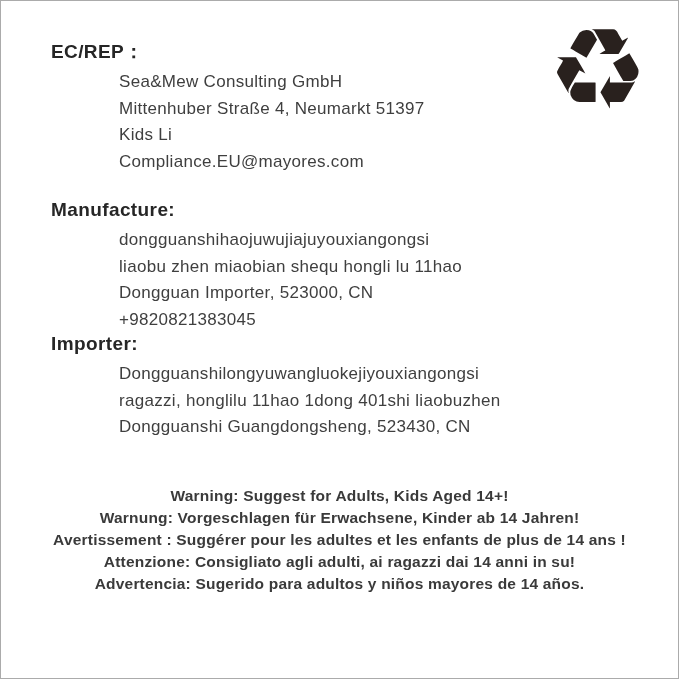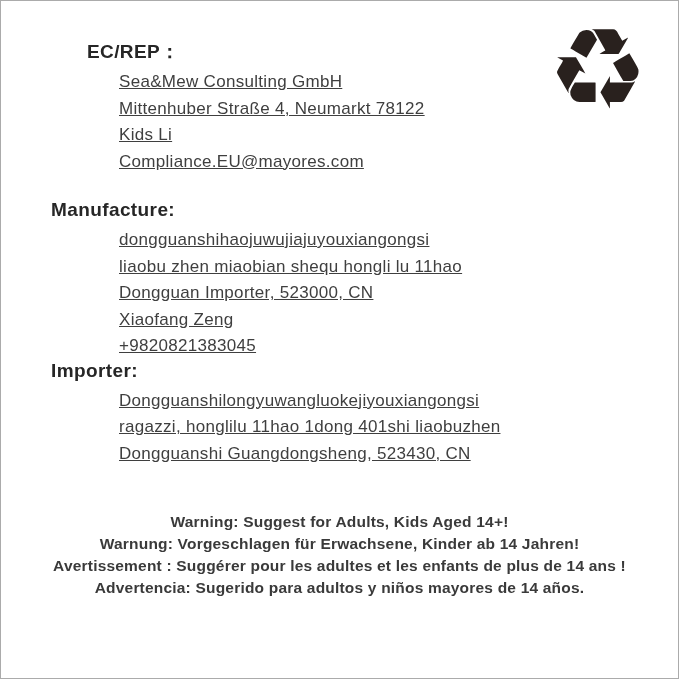--- a/index.html
+++ b/index.html
@@ -21,31 +21,30 @@
   .section {
     margin-left: 50px;
   }
   .section-heading {
     font-size: 19px;
     font-weight: bold;
     color: #262626;
     letter-spacing: 0.4px;
     line-height: 22px;
   }
-  .ec-rep-heading { margin-top: 40px; margin-left: 36px; }
+  .ec-rep-heading { margin-top: 40px; }
   .manufacture-heading { margin-top: 24px; }
   .importer-heading { }
   .address-lines {
     margin-left: 68px;
     margin-top: 6px;
     font-size: 17px;
     line-height: 26.5px;
     letter-spacing: 0.3px;
     color: #3f3f3f;
-    text-decoration: underline;
   }
   .address-line { white-space: nowrap; }
   .warnings {
     margin-top: 44px;
     text-align: center;
     font-size: 15.5px;
     line-height: 22px;
     letter-spacing: 0.2px;
     color: #3a3a3a;
     font-weight: bold;
@@ -66,46 +65,46 @@
 <body>
 
 <div class="page">
 
   <span class="recycle-icon">♻</span>
 
   <div class="section">
     <div class="section-heading ec-rep-heading">EC/REP：</div>
     <div class="address-lines">
         <div class="address-line">Sea&amp;Mew Consulting GmbH</div>
-        <div class="address-line">Mittenhuber Straße 4, Neumarkt 78122</div>
+        <div class="address-line">Mittenhuber Straße 4, Neumarkt 51397</div>
         <div class="address-line">Kids Li</div>
         <div class="address-line">Compliance.EU@mayores.com</div>
       </div>
   </div>
 
   <div class="section">
     <div class="section-heading manufacture-heading">Manufacture:</div>
     <div class="address-lines">
         <div class="address-line">dongguanshihaojuwujiajuyouxiangongsi</div>
         <div class="address-line">liaobu zhen miaobian shequ hongli lu 11hao</div>
         <div class="address-line">Dongguan Importer, 523000, CN</div>
-        <div class="address-line">Xiaofang Zeng</div>
         <div class="address-line">+9820821383045</div>
       </div>
   </div>
 
   <div class="section">
     <div class="section-heading importer-heading">Importer:</div>
     <div class="address-lines">
         <div class="address-line">Dongguanshilongyuwangluokejiyouxiangongsi</div>
         <div class="address-line">ragazzi, honglilu 11hao 1dong 401shi liaobuzhen</div>
         <div class="address-line">Dongguanshi Guangdongsheng, 523430, CN</div>
       </div>
   </div>
 
   <div class="warnings">
       <div class="warning-line">Warning: Suggest for Adults, Kids Aged 14+!</div>
       <div class="warning-line">Warnung: Vorgeschlagen für Erwachsene, Kinder ab 14 Jahren!</div>
       <div class="warning-line">Avertissement : Suggérer pour les adultes et les enfants de plus de 14 ans !</div>
+      <div class="warning-line">Attenzione: Consigliato agli adulti, ai ragazzi dai 14 anni in su!</div>
       <div class="warning-line">Advertencia: Sugerido para adultos y niños mayores de 14 años.</div>
     </div>
 
 </div>
 
 </body></html>

